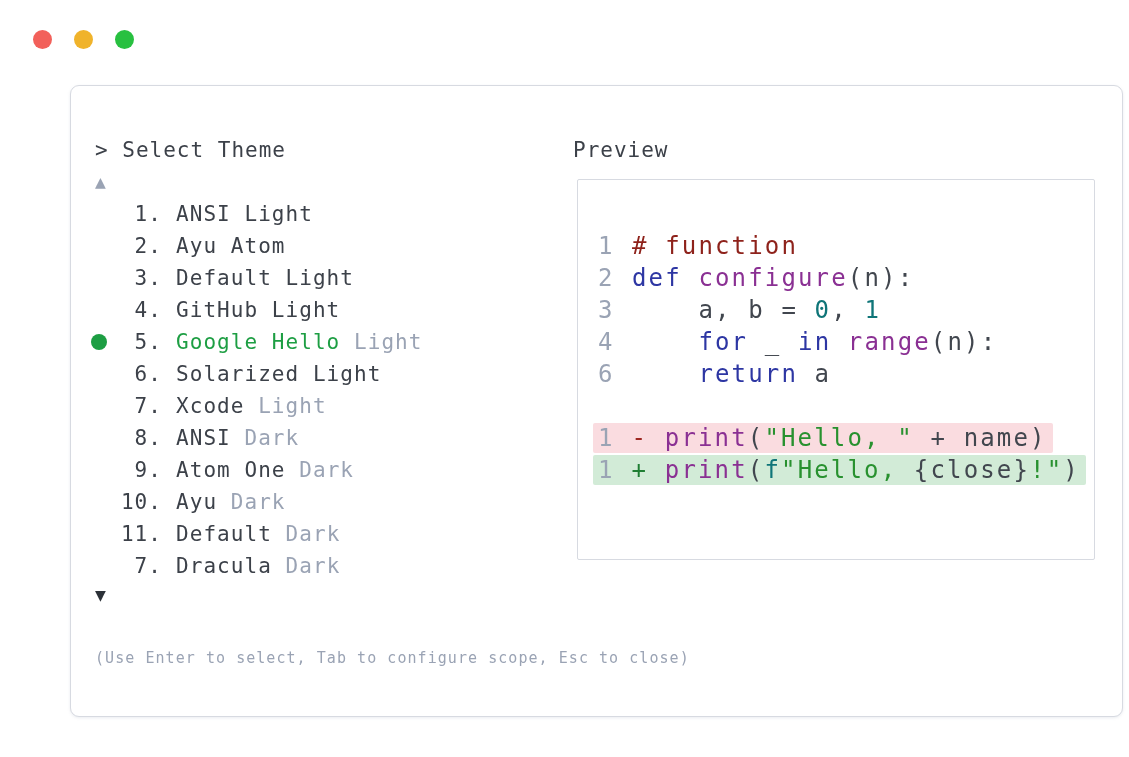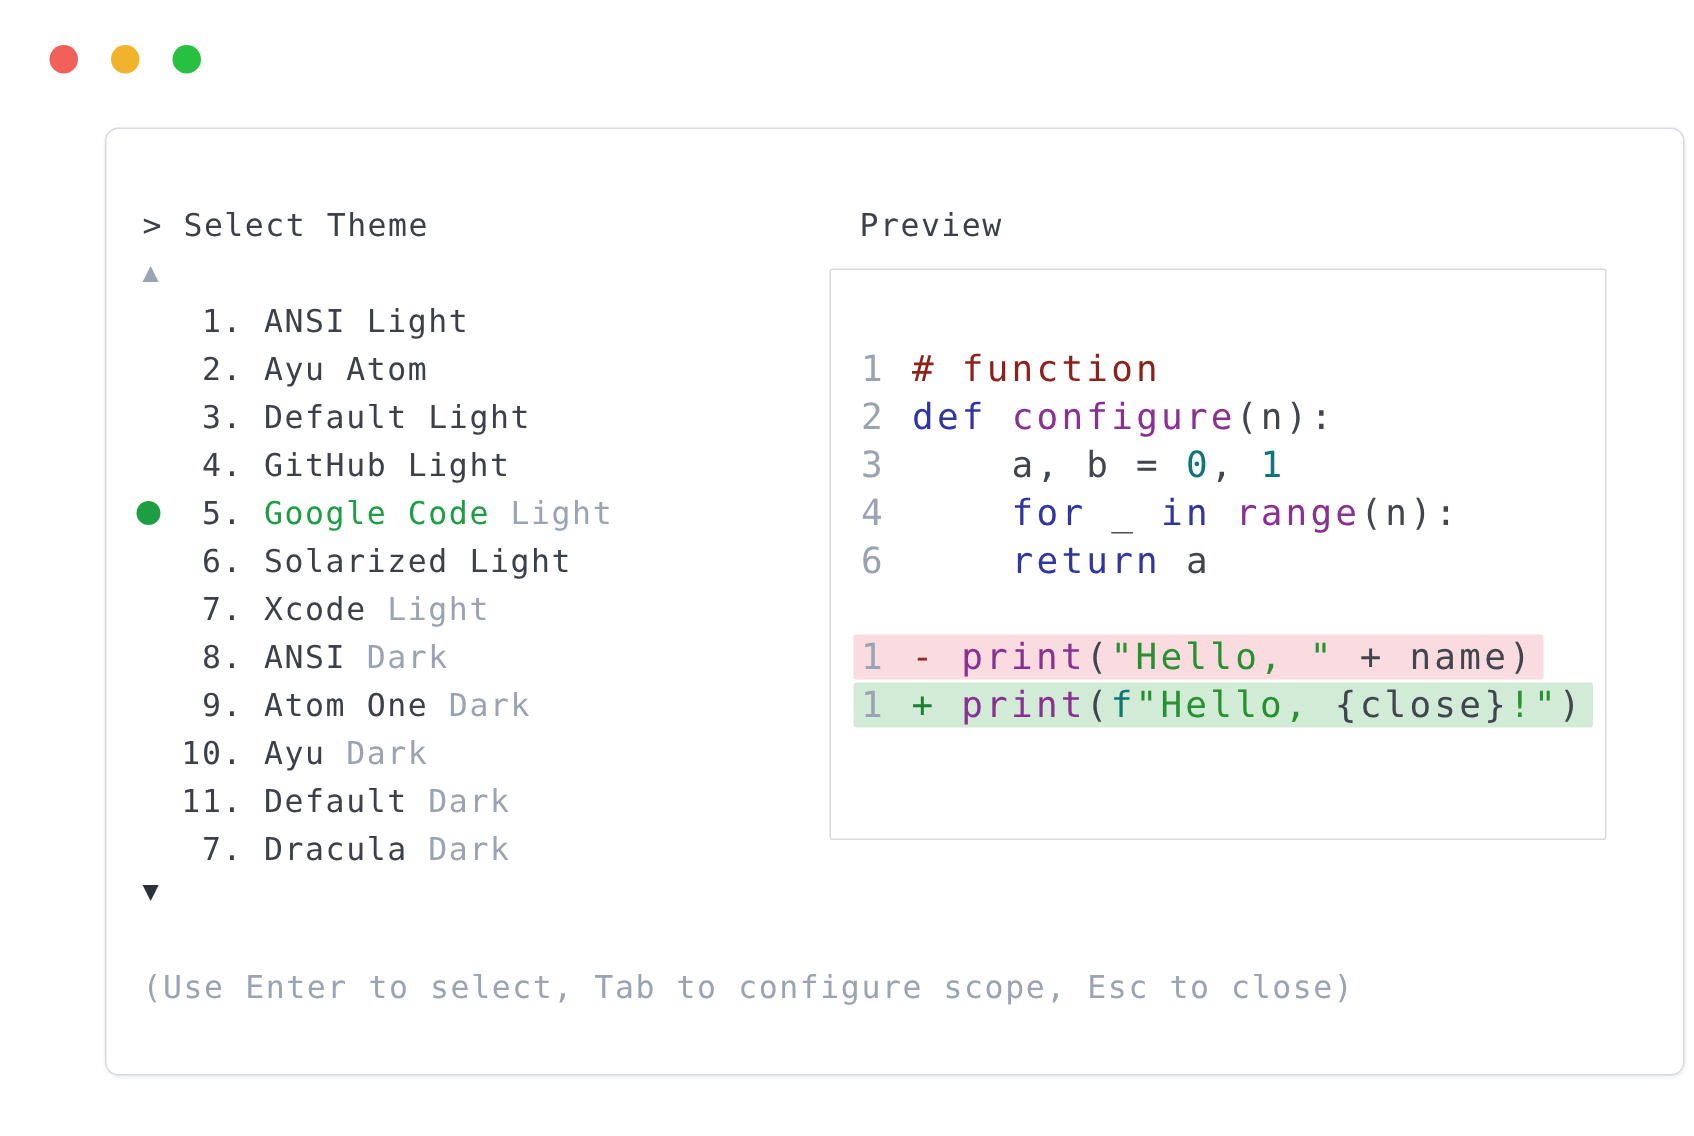--- a/index.html
+++ b/index.html
@@ -34,24 +34,24 @@
   .theme-row { display:flex; align-items:center; height:32px; padding-left:18px;
     font-size:21px; letter-spacing:1.05px; color:var(--c-text); cursor:pointer; white-space:pre; }
   .marker { width:28px; display:flex; align-items:center; }
   .dot { width:16px; height:16px; border-radius:50%; background:var(--c-green); margin-left:2px; }
   .num { width:45px; text-align:right; }
   .label { margin-left:14px; }
   .name-selected { color:var(--c-green); }
   .variant-dim { color:var(--c-dim); }
 
   .help { position:absolute; left:24px; top:556px; height:32px; line-height:32px;
-    font-size:21px; letter-spacing:1.05px; color:var(--c-dim); white-space:pre; }
+    font-size:15px; letter-spacing:1.05px; color:var(--c-dim); white-space:pre; }
 
   
-  .preview-box { position:absolute; left:482px; top:93px; width:518px; height:381px;
+  .preview-box { position:absolute; left:506px; top:93px; width:518px; height:381px;
     border:1.5px solid var(--c-border); border-radius:2px; background:#fff; }
   .code { position:absolute; left:20px; top:50px; font-size:24px; letter-spacing:2.15px; }
   .code-line { height:32px; line-height:32px; white-space:pre; color:var(--c-code); }
   .code-line .lnum { display:inline-block; width:34px; color:var(--c-dim); }
   .diff { display:inline-block; line-height:30px; padding:0 6px 0 5px; margin-left:-5px;
     border-radius:2px; }
   .diff .lnum { width:17px; }
   .diff-removed { background:var(--c-removed-bg); }
   .diff-added   { background:var(--c-added-bg); }
 
@@ -77,21 +77,21 @@
   <div class="title">&gt; Select Theme</div>
   <div class="preview-label">Preview</div>
 
   <button class="scroll-arrow scroll-up">▲</button>
 
   <div class="theme-list" id="theme-list">
       <div class="theme-row"><span class="marker"></span><span class="num">1.</span><span class="label"><span>ANSI Light</span></span></div>
       <div class="theme-row"><span class="marker"></span><span class="num">2.</span><span class="label"><span>Ayu Atom</span></span></div>
       <div class="theme-row"><span class="marker"></span><span class="num">3.</span><span class="label"><span>Default Light</span></span></div>
       <div class="theme-row"><span class="marker"></span><span class="num">4.</span><span class="label"><span>GitHub Light</span></span></div>
-      <div class="theme-row"><span class="marker"><span class="dot"></span></span><span class="num">5.</span><span class="label"><span class="name-selected">Google Code</span><span class="variant-dim"> Light</span></span></div>
+      <div class="theme-row"><span class="marker"><span class="dot"></span></span><span class="num">5.</span><span class="label"><span class="name-selected">Google Hello</span><span class="variant-dim"> Light</span></span></div>
       <div class="theme-row"><span class="marker"></span><span class="num">6.</span><span class="label"><span>Solarized Light</span></span></div>
       <div class="theme-row"><span class="marker"></span><span class="num">7.</span><span class="label"><span>Xcode</span><span class="variant-dim"> Light</span></span></div>
       <div class="theme-row"><span class="marker"></span><span class="num">8.</span><span class="label"><span>ANSI</span><span class="variant-dim"> Dark</span></span></div>
       <div class="theme-row"><span class="marker"></span><span class="num">9.</span><span class="label"><span>Atom One</span><span class="variant-dim"> Dark</span></span></div>
       <div class="theme-row"><span class="marker"></span><span class="num">10.</span><span class="label"><span>Ayu</span><span class="variant-dim"> Dark</span></span></div>
       <div class="theme-row"><span class="marker"></span><span class="num">11.</span><span class="label"><span>Default</span><span class="variant-dim"> Dark</span></span></div>
       <div class="theme-row"><span class="marker"></span><span class="num">7.</span><span class="label"><span>Dracula</span><span class="variant-dim"> Dark</span></span></div>
     </div>
 
   <button class="scroll-arrow scroll-down">▼</button>

